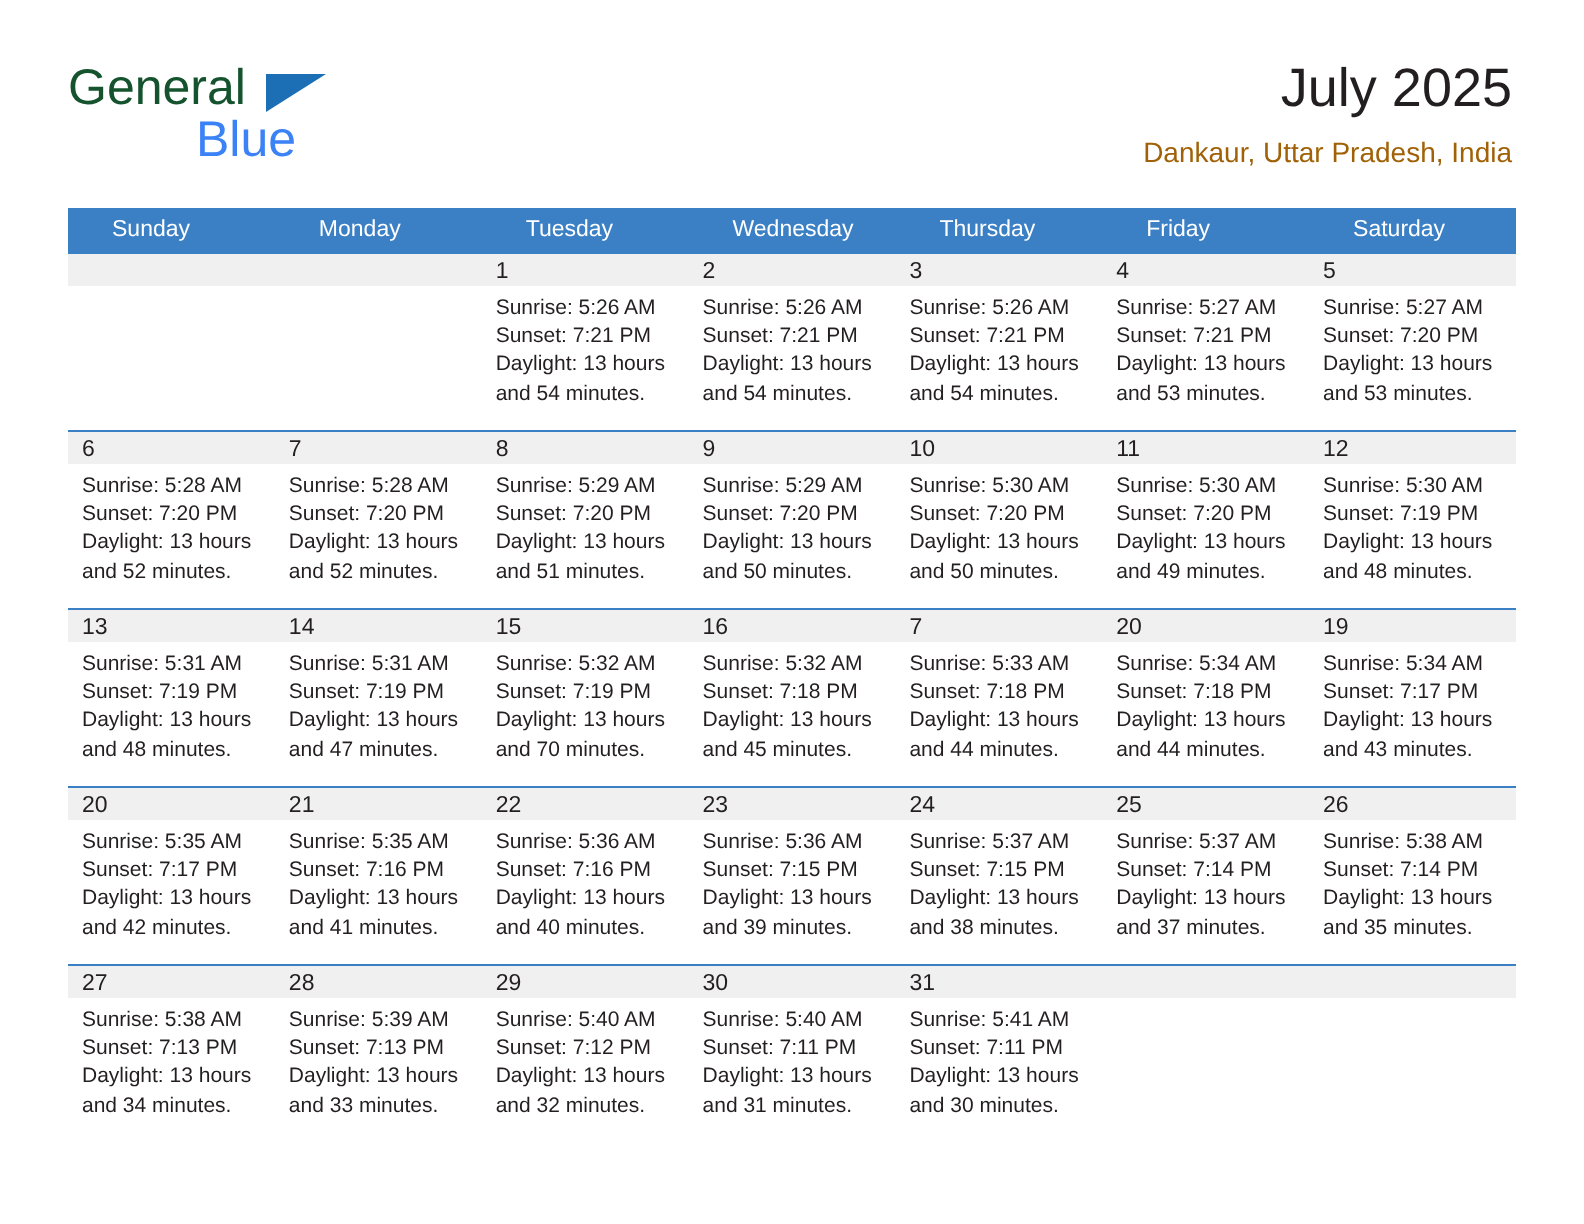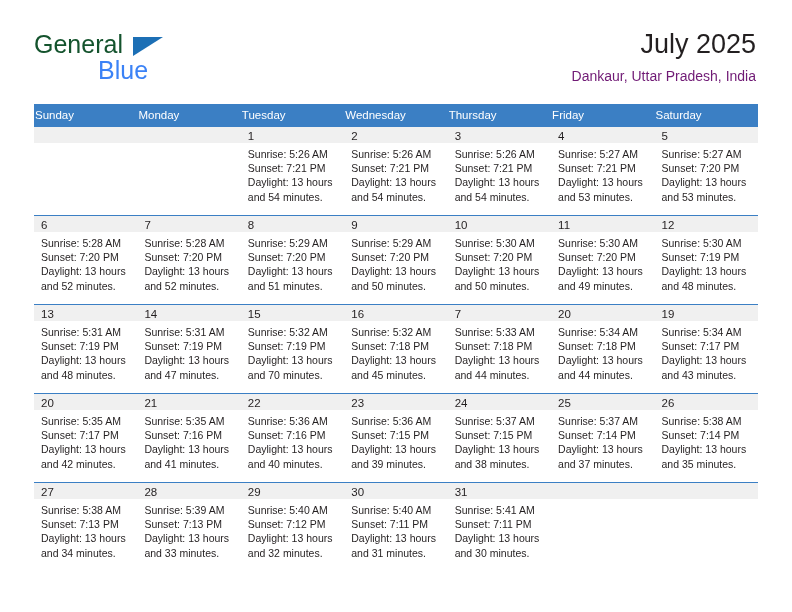--- a/index.html
+++ b/index.html
@@ -74,42 +74,42 @@
   .cal-title {
     font-size: 27px;
     color: #231f20;
     font-weight: 400;
     line-height: 33px;
     white-space: nowrap;
   }
   .cal-sub {
     margin-top: 7px;
     font-size: 14px;
-    color: #701a75;
+    color: #a16207;
     font-weight: 400;
     line-height: 17px;
     white-space: nowrap;
   }
 
   
   .cal {
     position: absolute;
     left: 34px;
     top: 104px;
     width: 724px;
     border-collapse: collapse;
     table-layout: fixed;
   }
   .cal th {
     background: #3b7fc4;
     color: #ffffff;
     font-size: 11.5px;
     font-weight: 400;
     text-align: left;
-    padding: 5px 0 5px 1px;
+    padding: 5px 0 5px 22px;
     height: 12px;
     line-height: 13px;
     border: none;
   }
   .cal td {
     vertical-align: top;
     padding: 0;
     height: 88px;
     border-top: 1px solid #3b7fc4;
     background: #ffffff;

